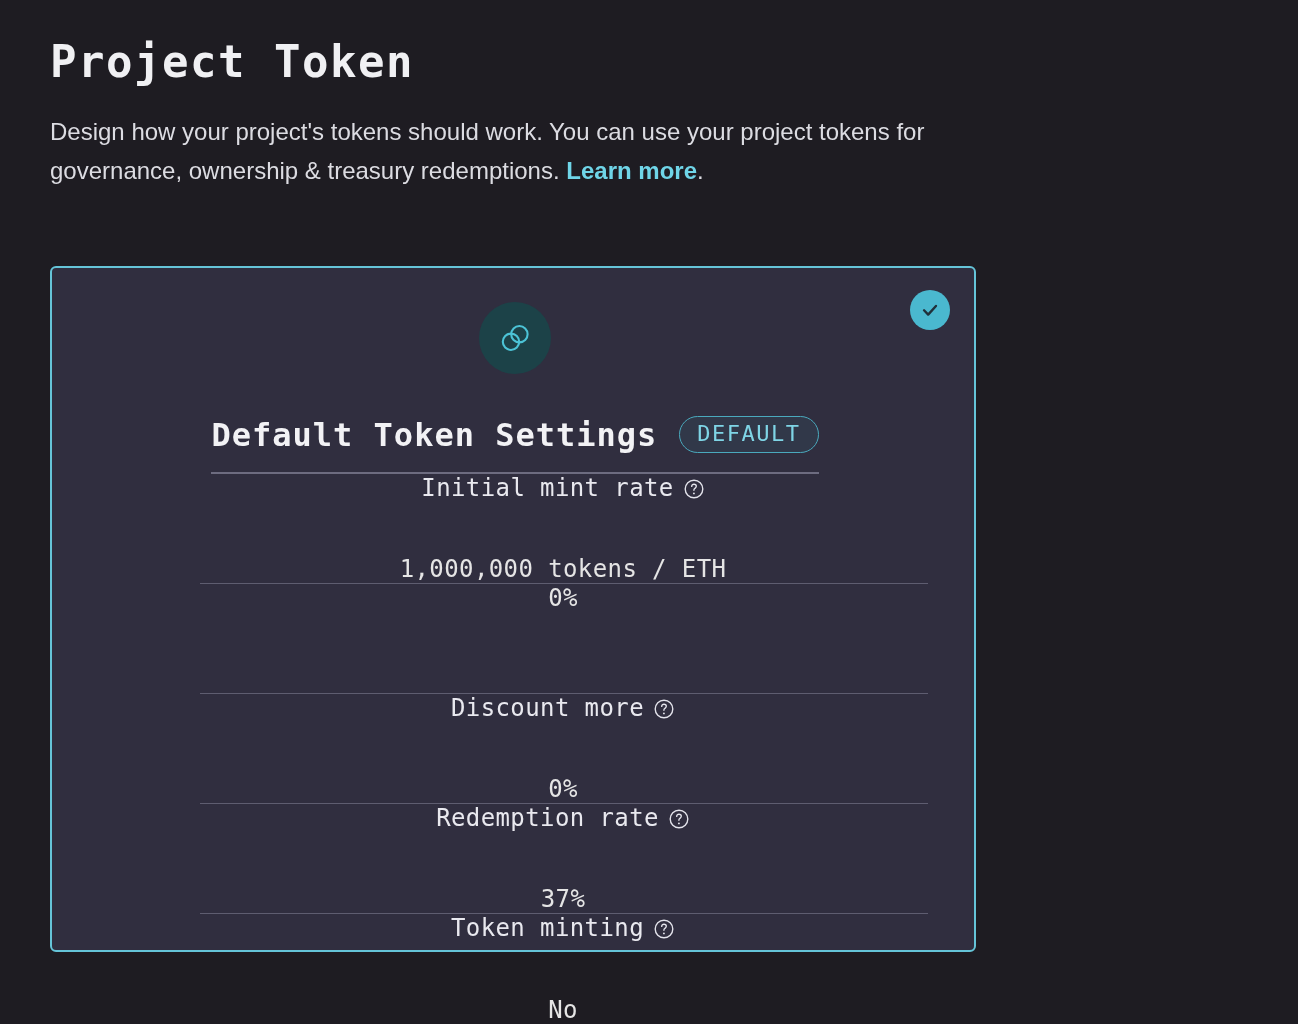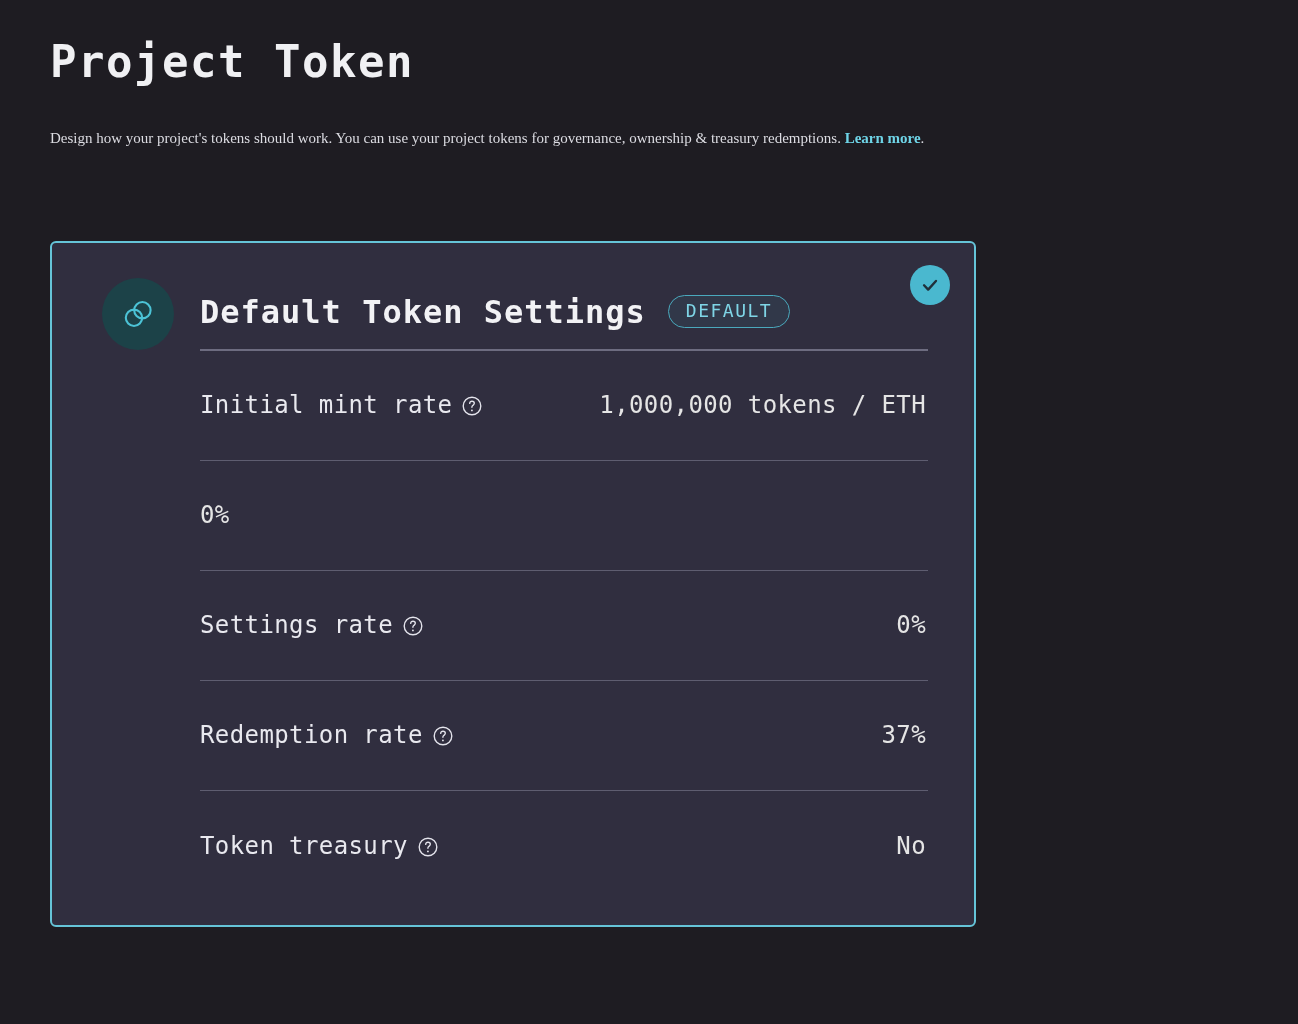--- a/index.html
+++ b/index.html
@@ -27,23 +27,23 @@
     font-size: 44px;
     font-weight: 700;
     letter-spacing: 1.5px;
     color: #f0f0f3;
     padding-top: 36px;
     line-height: 1.18;
   }
 
   .page-desc {
     margin-top: 24px;
-    font-family: Liberation Serif, serif;
-    font-size: 15px;
-    line-height: 53px;
+    font-family: Liberation Sans, sans-serif;
+    font-size: 24px;
+    line-height: 39px;
     color: #dcdce2;
     letter-spacing: 0px;
     max-width: 1200px;
   }
 
   .learn-more {
     color: #6fd5e8;
     text-decoration: none;
     font-weight: 700;
   }
@@ -57,20 +57,21 @@
     border-radius: 6px;
     height: 686px;
     padding: 34px 46px 0 46px;
   }
 
   .card-header {
     display: flex;
     align-items: center;
     gap: 26px;
     padding-left: 4px;
+    flex-direction: column;
   }
 
   .token-icon-wrap {
     flex: 0 0 auto;
     width: 72px;
     height: 72px;
     border-radius: 50%;
     background: #1c4248;
     display: flex;
     align-items: center;
@@ -94,21 +95,21 @@
     letter-spacing: 1px;
     color: #f2f2f5;
     white-space: nowrap;
   }
 
   .badge-default {
     border: 1.8px solid #4aa9bd;
     color: #7fd5e6;
     border-radius: 999px;
     padding: 6px 17px 7px 17px;
-    font-size: 18px;
+    font-size: 22px;
     letter-spacing: 1.5px;
     line-height: 1;
     background: rgba(60,150,170,0.10);
     white-space: nowrap;
   }
 
   .check-badge {
     position: absolute;
     top: 22px;
     right: 24px;
@@ -126,20 +127,21 @@
     padding-left: 102px;
   }
 
   .row {
     display: flex;
     align-items: center;
     justify-content: space-between;
     height: 110px;
     border-bottom: 1.5px solid #5e5d70;
     padding-right: 2px;
+    flex-direction: column;
   }
   .row:last-child { border-bottom: none; }
 
   .row-label {
     display: flex;
     align-items: center;
     gap: 9px;
     font-size: 24px;
     letter-spacing: 0.4px;
     color: #e9e9ef;
@@ -211,21 +213,21 @@
         </div>
         <div class="row-value">1,000,000 tokens / ETH</div>
       </div>
 
       <div class="row">
         <div class="row-value">0%</div>
       </div>
 
       <div class="row">
         <div class="row-label">
-          <span>Settings rate</span>
+          <span>Discount more</span>
           <span class="help-icon">
             <svg width="22" height="22" viewBox="0 0 24 24" fill="none">
               <circle cx="12" cy="12" r="9.6" stroke="#e4e4ec" stroke-width="1.5"></circle>
               <path d="M9.5 9.2c0-1.4 1.1-2.4 2.5-2.4s2.5 1 2.5 2.3c0 1.3-1 1.8-1.8 2.4-.6.45-.8.9-.8 1.8" stroke="#e4e4ec" stroke-width="1.5" stroke-linecap="round" fill="none"></path>
               <circle cx="11.9" cy="16.8" r="1.05" fill="#e4e4ec"></circle>
             </svg>
           </span>
         </div>
         <div class="row-value">0%</div>
       </div>
@@ -239,21 +241,21 @@
               <path d="M9.5 9.2c0-1.4 1.1-2.4 2.5-2.4s2.5 1 2.5 2.3c0 1.3-1 1.8-1.8 2.4-.6.45-.8.9-.8 1.8" stroke="#e4e4ec" stroke-width="1.5" stroke-linecap="round" fill="none"></path>
               <circle cx="11.9" cy="16.8" r="1.05" fill="#e4e4ec"></circle>
             </svg>
           </span>
         </div>
         <div class="row-value">37%</div>
       </div>
 
       <div class="row">
         <div class="row-label">
-          <span>Token treasury</span>
+          <span>Token minting</span>
           <span class="help-icon">
             <svg width="22" height="22" viewBox="0 0 24 24" fill="none">
               <circle cx="12" cy="12" r="9.6" stroke="#e4e4ec" stroke-width="1.5"></circle>
               <path d="M9.5 9.2c0-1.4 1.1-2.4 2.5-2.4s2.5 1 2.5 2.3c0 1.3-1 1.8-1.8 2.4-.6.45-.8.9-.8 1.8" stroke="#e4e4ec" stroke-width="1.5" stroke-linecap="round" fill="none"></path>
               <circle cx="11.9" cy="16.8" r="1.05" fill="#e4e4ec"></circle>
             </svg>
           </span>
         </div>
         <div class="row-value">No</div>
       </div>

